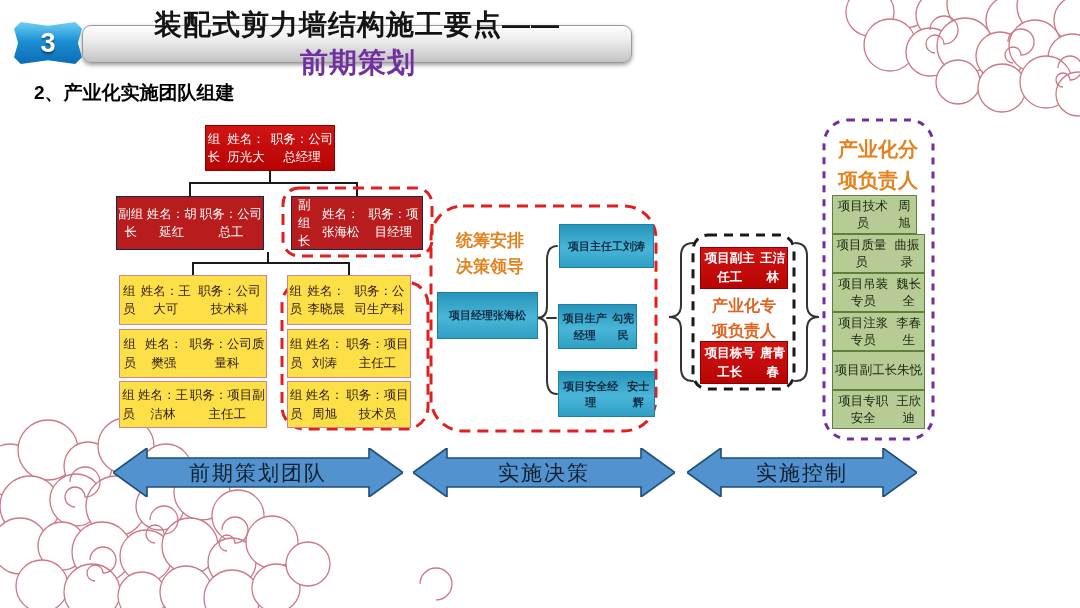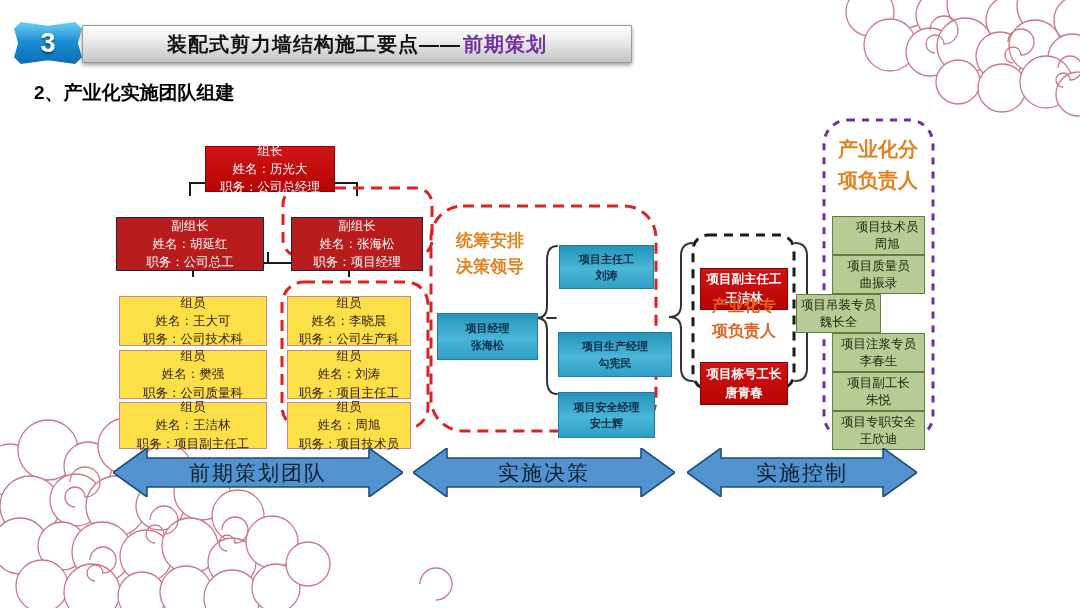--- a/index.html
+++ b/index.html
@@ -5,30 +5,30 @@
   html,body{margin:0;padding:0;background:#fff;}
   .stage{position:relative;width:1080px;height:608px;background:#fff;overflow:hidden;
          font-family:"Liberation Sans","DejaVu Sans",sans-serif;}
   .abs{position:absolute;box-sizing:border-box;}
   
   .hdr-badge{left:14px;top:22px;width:68px;height:42px;z-index:5;
     background:linear-gradient(180deg,#6fd0f5 0%,#1d8fd4 45%,#0b6cb4 100%);
     clip-path:polygon(0 16%,10% 0,50% 9%,90% 0,100% 16%,94% 50%,100% 84%,90% 100%,50% 91%,10% 100%,0 84%,6% 50%);
     display:flex;align-items:center;justify-content:center;
     color:#fff;font-size:27px;font-weight:bold;text-shadow:0 2px 2px rgba(0,0,0,.45);}
-  .hdr-pill{left:82px;top:25px;width:550px;height:38px;z-index:4;border-radius:1px;
+  .hdr-pill{left:82px;top:25px;width:550px;height:38px;z-index:4;border-radius:9px;
     background:linear-gradient(180deg,#ffffff 0%,#ececec 40%,#c3c3c3 100%);
     border:1px solid #9a9a9a;box-shadow:0 2px 4px rgba(0,0,0,.4);
     display:flex;align-items:center;justify-content:center;
-    font-size:20px;font-weight:bold;color:#141414;letter-spacing:1px;}
+    font-size:28px;font-weight:bold;color:#141414;letter-spacing:1px;flex-direction:column;}
   .hdr-pill .hl{color:#7030a0;margin-left:2px;}
   .subtitle{left:34px;top:80px;z-index:4;font-size:19px;font-weight:bold;color:#000;}
   
-  .box{display:flex;flex-direction:column;align-items:center;justify-content:center;
-       text-align:center;z-index:3;line-height:1.45;margin-top:21px;}
+  .box{display:flex;flex-direction:row;align-items:center;justify-content:center;
+       text-align:center;z-index:3;line-height:1.45;}
   .red-l{background:linear-gradient(#d01414,#b80404);color:#fff;font-size:12.5px;border:1px solid #8e0000;}
   .navy{background:#b91c1c;color:#fff;font-size:12.5px;border:1px solid #152844;}
   .pink{background:#fde047;border:1.5px solid #d2848a;color:#2b1717;font-size:12.5px;}
   .teal{background:linear-gradient(180deg,#2694ba 0%,#4ab6d8 55%,#2f9fc4 100%);
         border:1.5px solid #1d7fa3;color:#0e2b45;font-size:11px;font-weight:bold;line-height:1.5;}
   .redsm{background:linear-gradient(#d01414,#b80404);color:#fff;font-size:12.5px;font-weight:bold;
          border:1px solid #8e0000;line-height:1.5;}
   .green{background:#b7cc95;border:1.5px solid #5f7f3c;color:#18260e;font-size:12.5px;line-height:1.35;}
   .olabel{z-index:3;color:#e2821f;font-weight:bold;text-align:center;line-height:1.55;}
   
@@ -183,21 +183,21 @@
     <div>张海松</div>
   </div>
   <div class="abs olabel" style="left:444px;top:228px;width:92px;font-size:17px;">
     <div>统筹安排</div>
     <div>决策领导</div>
   </div>
   <div class="abs box teal" style="left:559px;top:224px;width:95px;height:44px;">
     <div>项目主任工</div>
     <div>刘涛</div>
   </div>
-  <div class="abs box teal" style="left:558px;top:311px;width:114px;height:45px;">
+  <div class="abs box teal" style="left:558px;top:304px;width:79px;height:45px;">
     <div>项目生产经理</div>
     <div>勾宪民</div>
   </div>
   <div class="abs box teal" style="left:558px;top:371px;width:97px;height:46px;">
     <div>项目安全经理</div>
     <div>安士辉</div>
   </div>
 
   <div class="abs box redsm" style="left:700px;top:247px;width:88px;height:42px;">
     <div>项目副主任工</div>
@@ -209,29 +209,29 @@
   </div>
   <div class="abs box redsm" style="left:700px;top:341px;width:88px;height:43px;">
     <div>项目栋号工长</div>
     <div>唐青春</div>
   </div>
 
   <div class="abs olabel" style="left:828px;top:134px;width:100px;font-size:20px;">
     <div>产业化分</div>
     <div>项负责人</div>
   </div>
-  <div class="abs box green" style="left:832px;top:195px;width:93px;height:39px;padding-left:17px;">
+  <div class="abs box green" style="left:832px;top:195px;width:85px;height:39px;">
     <div>项目技术员</div>
     <div>周旭</div>
   </div>
   <div class="abs box green" style="left:832px;top:234px;width:93px;height:39px;">
     <div>项目质量员</div>
     <div>曲振录</div>
   </div>
-  <div class="abs box green" style="left:796px;top:273px;width:85px;height:39px;">
+  <div class="abs box green" style="left:832px;top:273px;width:93px;height:39px;">
     <div>项目吊装专员</div>
     <div>魏长全</div>
   </div>
   <div class="abs box green" style="left:832px;top:312px;width:93px;height:39px;">
     <div>项目注浆专员</div>
     <div>李春生</div>
   </div>
   <div class="abs box green" style="left:832px;top:351px;width:93px;height:39px;">
     <div>项目副工长</div>
     <div>朱悦</div>

